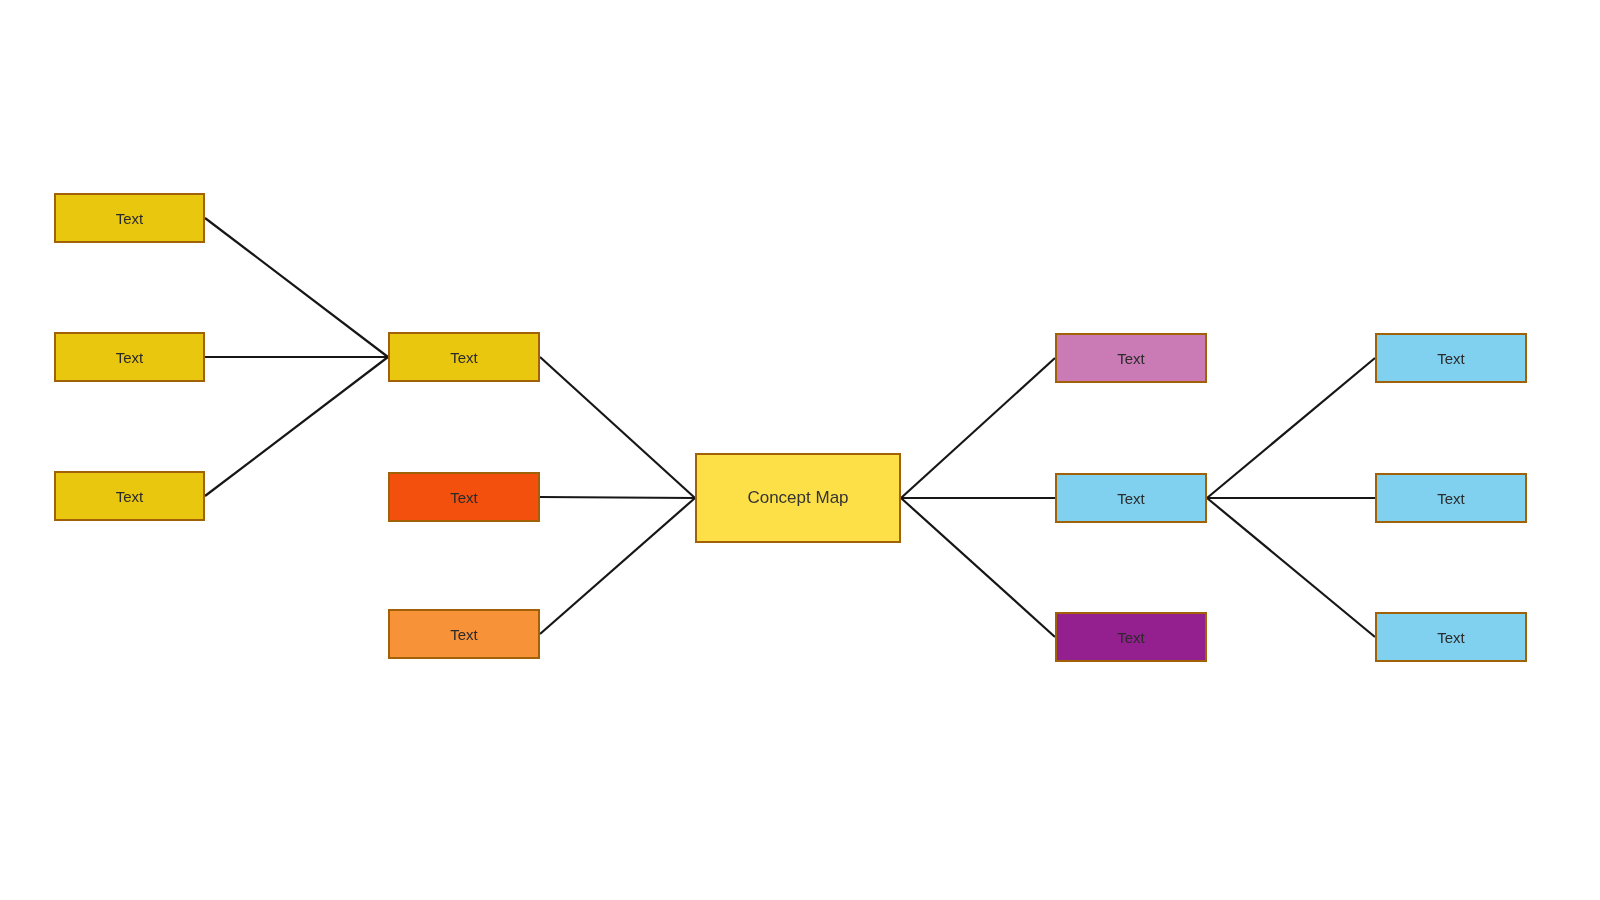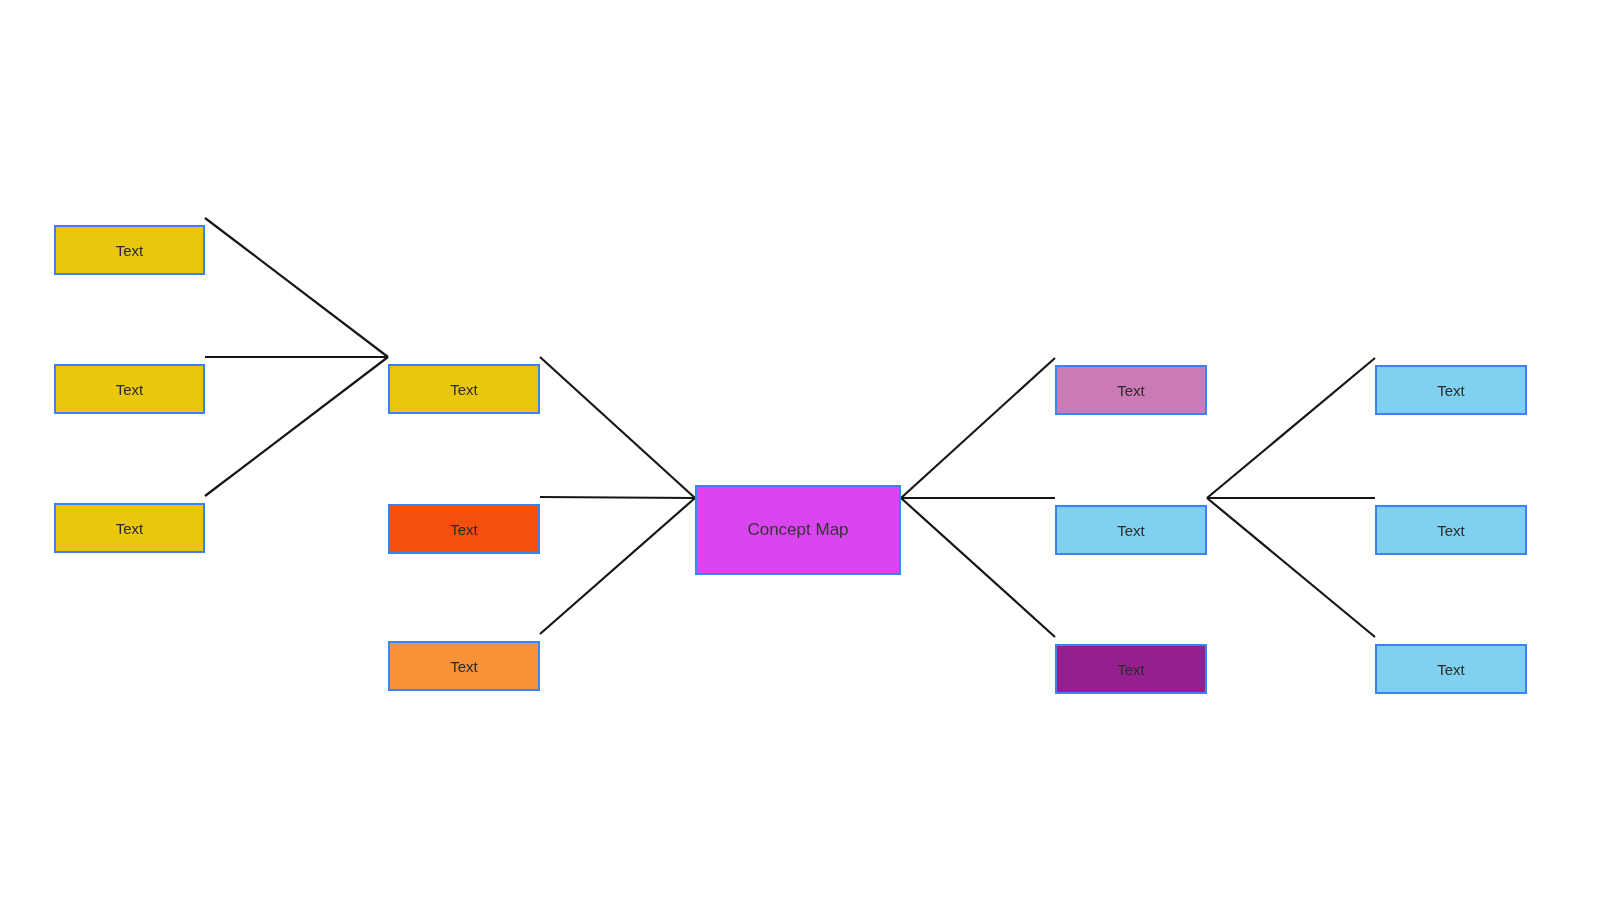--- a/index.html
+++ b/index.html
@@ -23,29 +23,28 @@
     height: 900px;
     pointer-events: none;
   }
   #edge-layer line {
     stroke: #161616;
     stroke-width: 2.2;
   }
   .node {
     position: absolute;
     box-sizing: border-box;
-    border: 2px solid #3b82f6;
+    border: 2px solid #a16207;
     display: flex;
     align-items: center;
     justify-content: center;
     font-size: 15px;
     color: #2b2b2b;
     cursor: default;
     user-select: none;
-    margin-top: 32px;
   }
   .node.center {
     font-size: 17px;
     color: #343434;
   }
 </style>
 </head>
 <body>
 
 <div class="canvas">
@@ -57,21 +56,21 @@
       <line x1="540" y1="497" x2="695" y2="498" stroke="#161616"></line>
       <line x1="540" y1="634" x2="695" y2="498" stroke="#161616"></line>
       <line x1="901" y1="498" x2="1055" y2="358" stroke="#161616"></line>
       <line x1="901" y1="498" x2="1055" y2="498" stroke="#161616"></line>
       <line x1="901" y1="498" x2="1055" y2="637" stroke="#161616"></line>
       <line x1="1207" y1="498" x2="1375" y2="358" stroke="#161616"></line>
       <line x1="1207" y1="498" x2="1375" y2="498" stroke="#161616"></line>
       <line x1="1207" y1="498" x2="1375" y2="637" stroke="#161616"></line>
     </svg>
   <div id="node-layer">
-      <div class="node center" style="left: 695px; top: 453px; width: 206px; height: 90px; background: #d946ef;">
+      <div class="node center" style="left: 695px; top: 453px; width: 206px; height: 90px; background: #fde047;">
         <span>Concept Map</span>
       </div>
       <div class="node" style="left: 54px; top: 193px; width: 151px; height: 50px; background: rgb(233, 199, 15);">
         <span>Text</span>
       </div>
       <div class="node" style="left: 54px; top: 332px; width: 151px; height: 50px; background: rgb(233, 199, 15);">
         <span>Text</span>
       </div>
       <div class="node" style="left: 54px; top: 471px; width: 151px; height: 50px; background: rgb(233, 199, 15);">
         <span>Text</span>

